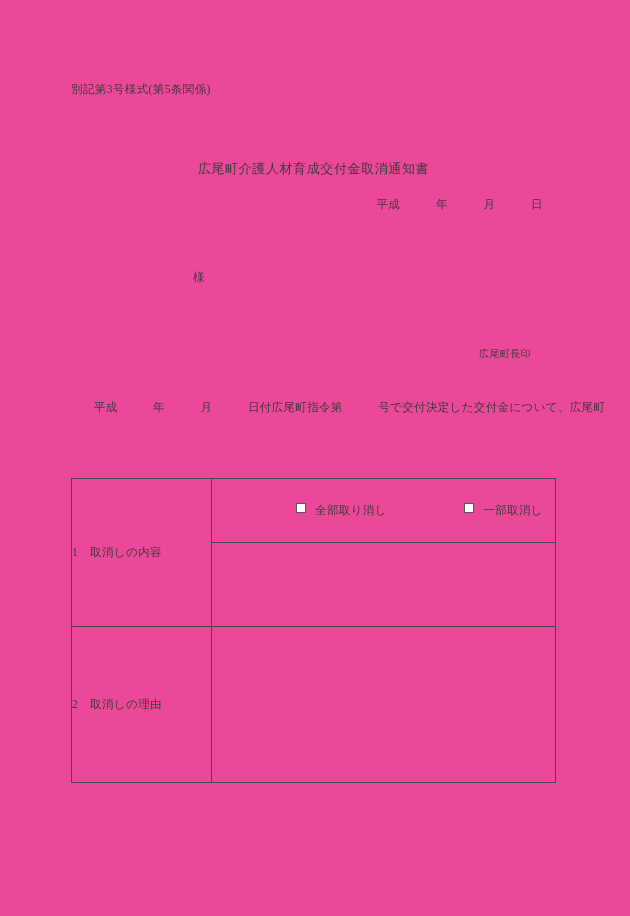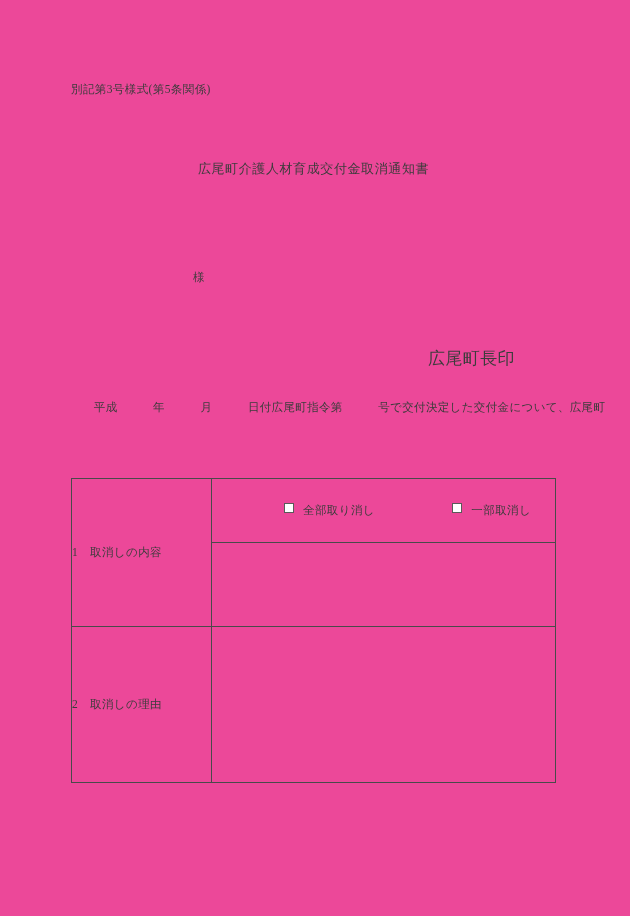--- a/index.html
+++ b/index.html
@@ -62,27 +62,27 @@
   
   #addressee-line {
     left: 193px;
     top: 272px;
     font-size: 11.5px;
   }
 
   
   #issuer-row {
     position: absolute;
-    left: 380px;
+    left: 348px;
     top: 347px;
     width: 183px;
     display: flex;
-    justify-content: center;
+    justify-content: flex-end;
     align-items: baseline;
-    font-size: 17px;
+    font-size: 10px;
     letter-spacing: 0.4px;
     color: #3c3c3c;
     white-space: pre;
   }
 
   
   #body-paragraph {
     position: absolute;
     left: 82px;
     top: 397px;
@@ -122,21 +122,21 @@
   .col-label {
     width: 140px;
   }
   .label-cell {
     padding-left: 8px;
     white-space: pre;
     margin-left: 25px;
   }
   .checkbox-bar {
     height: 23px;
-    text-align: left;
+    text-align: center;
     white-space: pre;
   }
   .chk-group {
     display: inline-block;
   }
   .chk-box {
     display: inline-block;
     width: 8px;
     height: 8px;
     border: 1px solid #5a5a5a;
@@ -158,20 +158,21 @@
 </style>
 </head>
 <body>
 
 <div class="page">
 
   <div class="t" id="form-number">別記第3号様式(第5条関係)</div>
 
   <div class="t" id="doc-title">広尾町介護人材育成交付金取消通知書</div>
 
+  <div class="t" id="date-line">平成　　　年　　　月　　　日</div>
 
   <div class="t" id="addressee-line">様</div>
 
   <div id="issuer-row">
     <span>広尾町長</span>
     <span>印</span>
   </div>
 
   <div id="body-paragraph">
     <span class="ln">　平成　　　年　　　月　　　日付広尾町指令第　　　号で交付決定した交付金について、広尾町</span>

